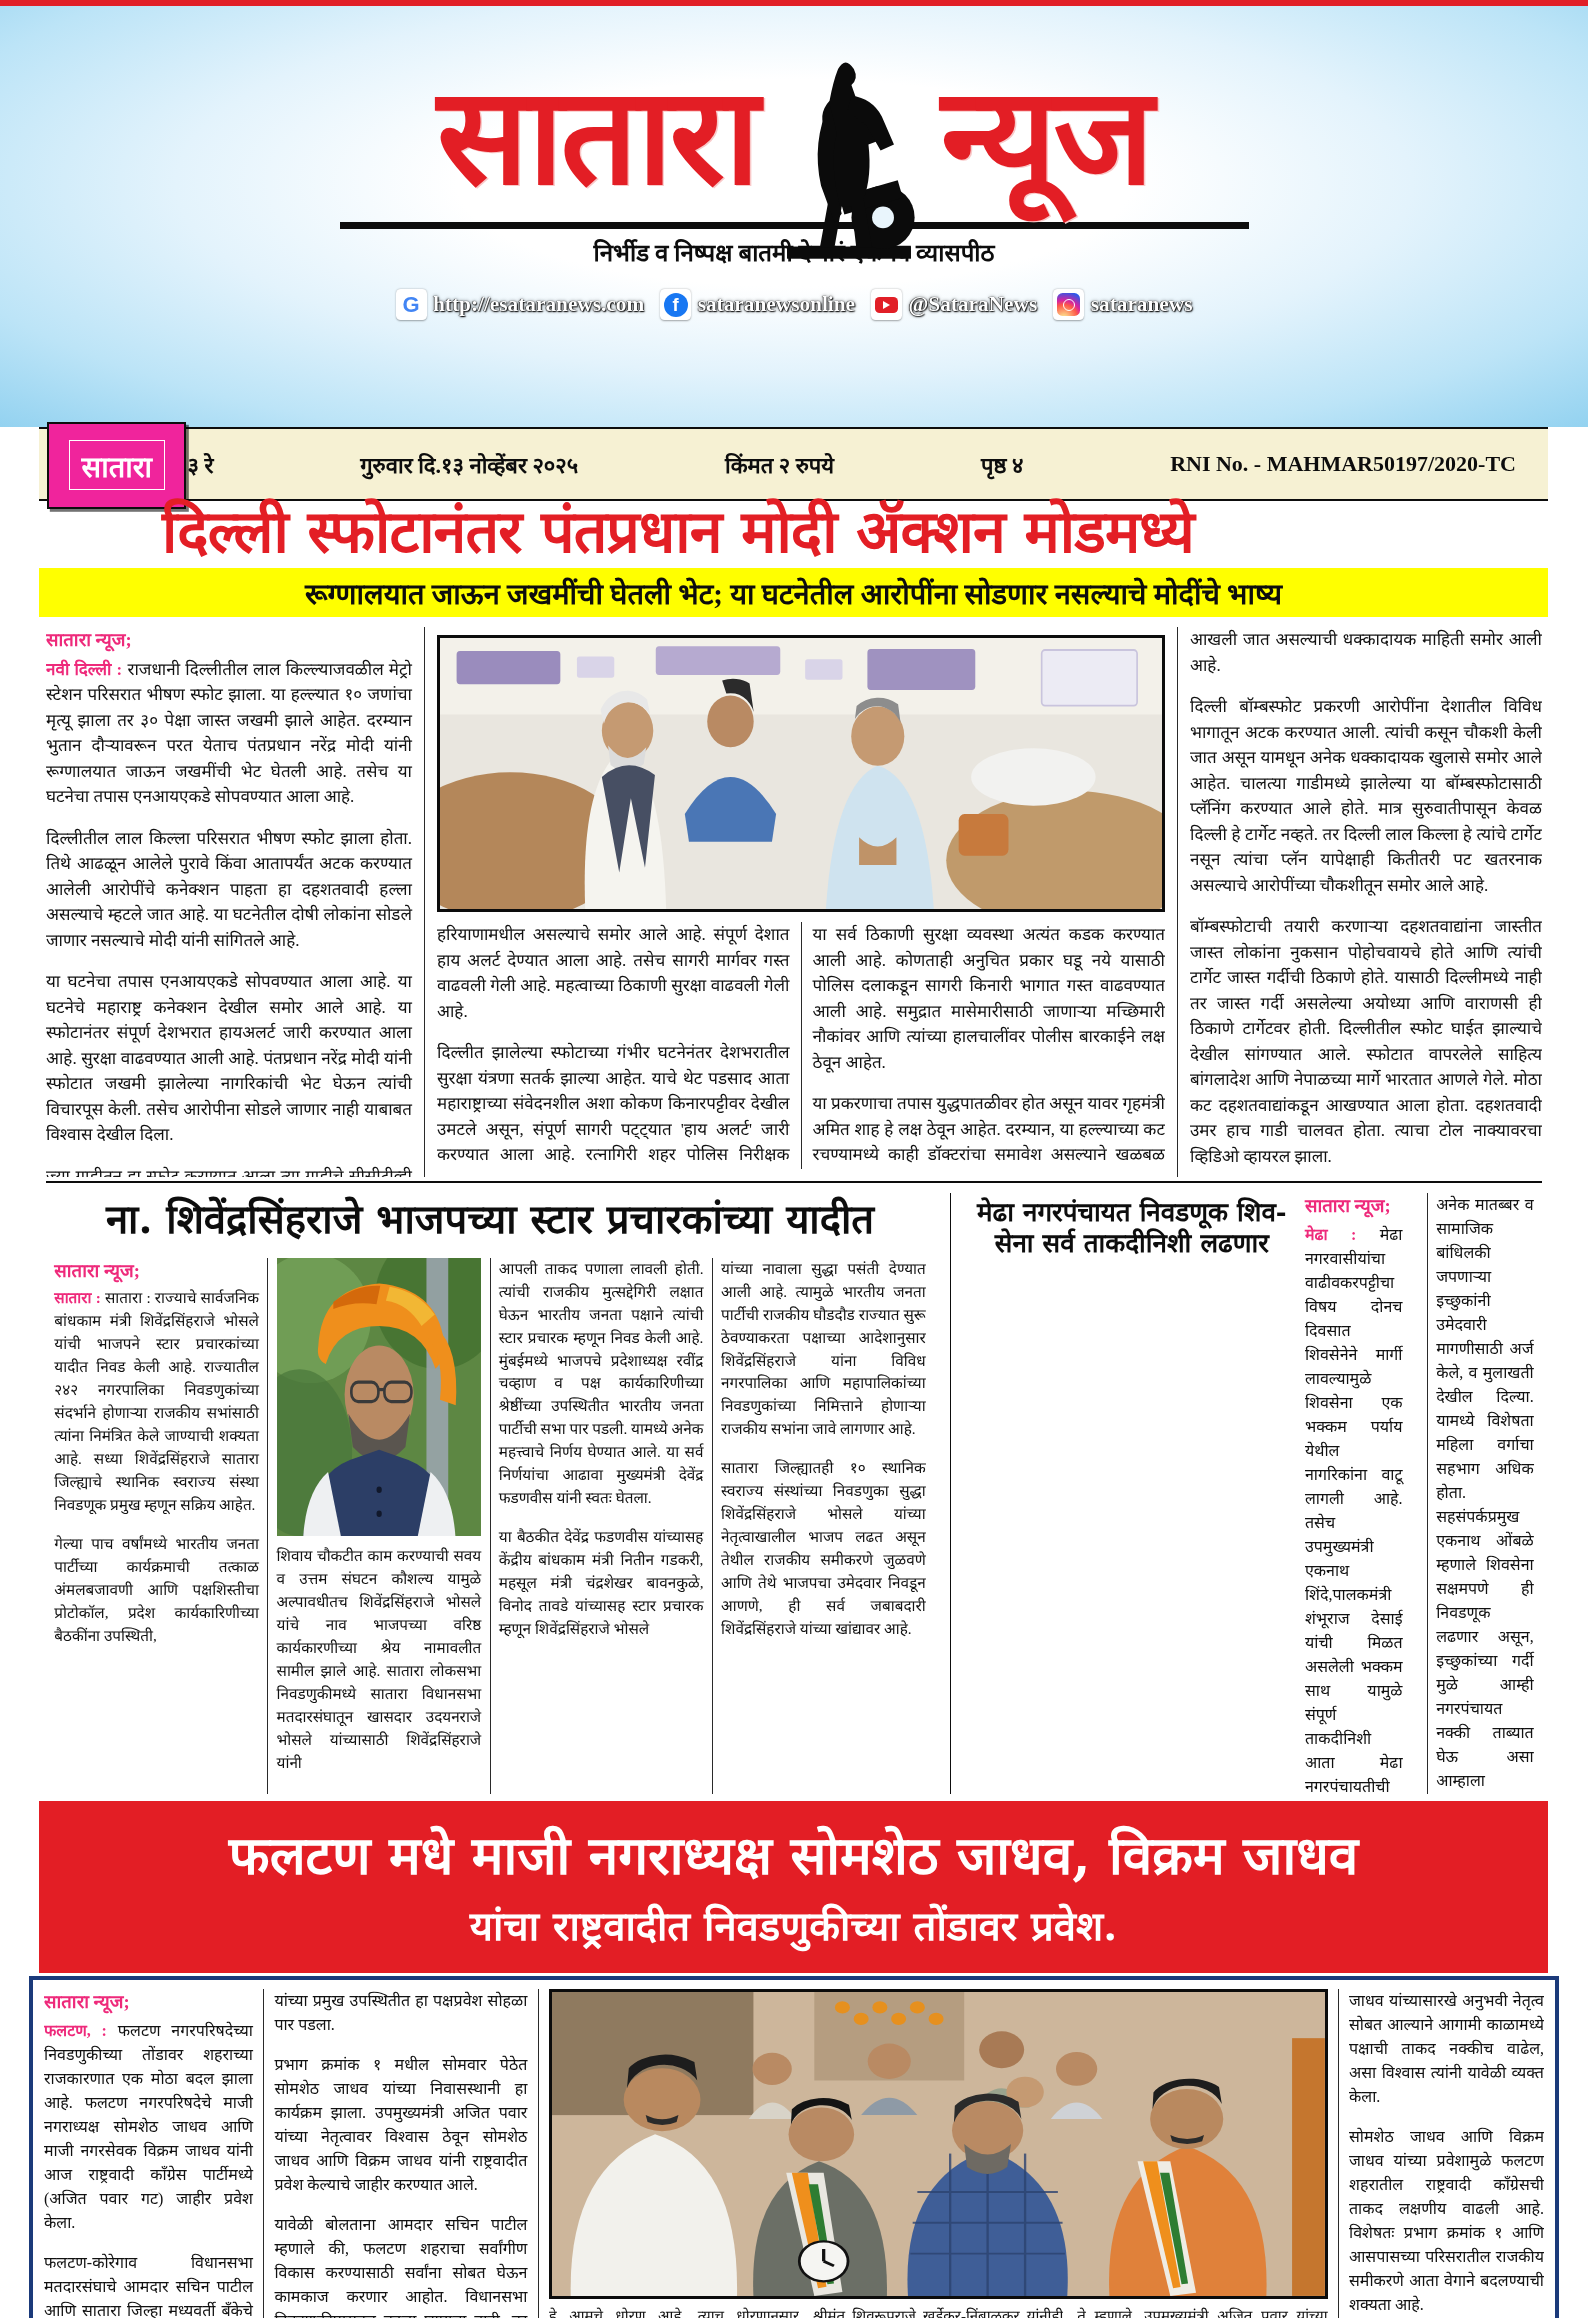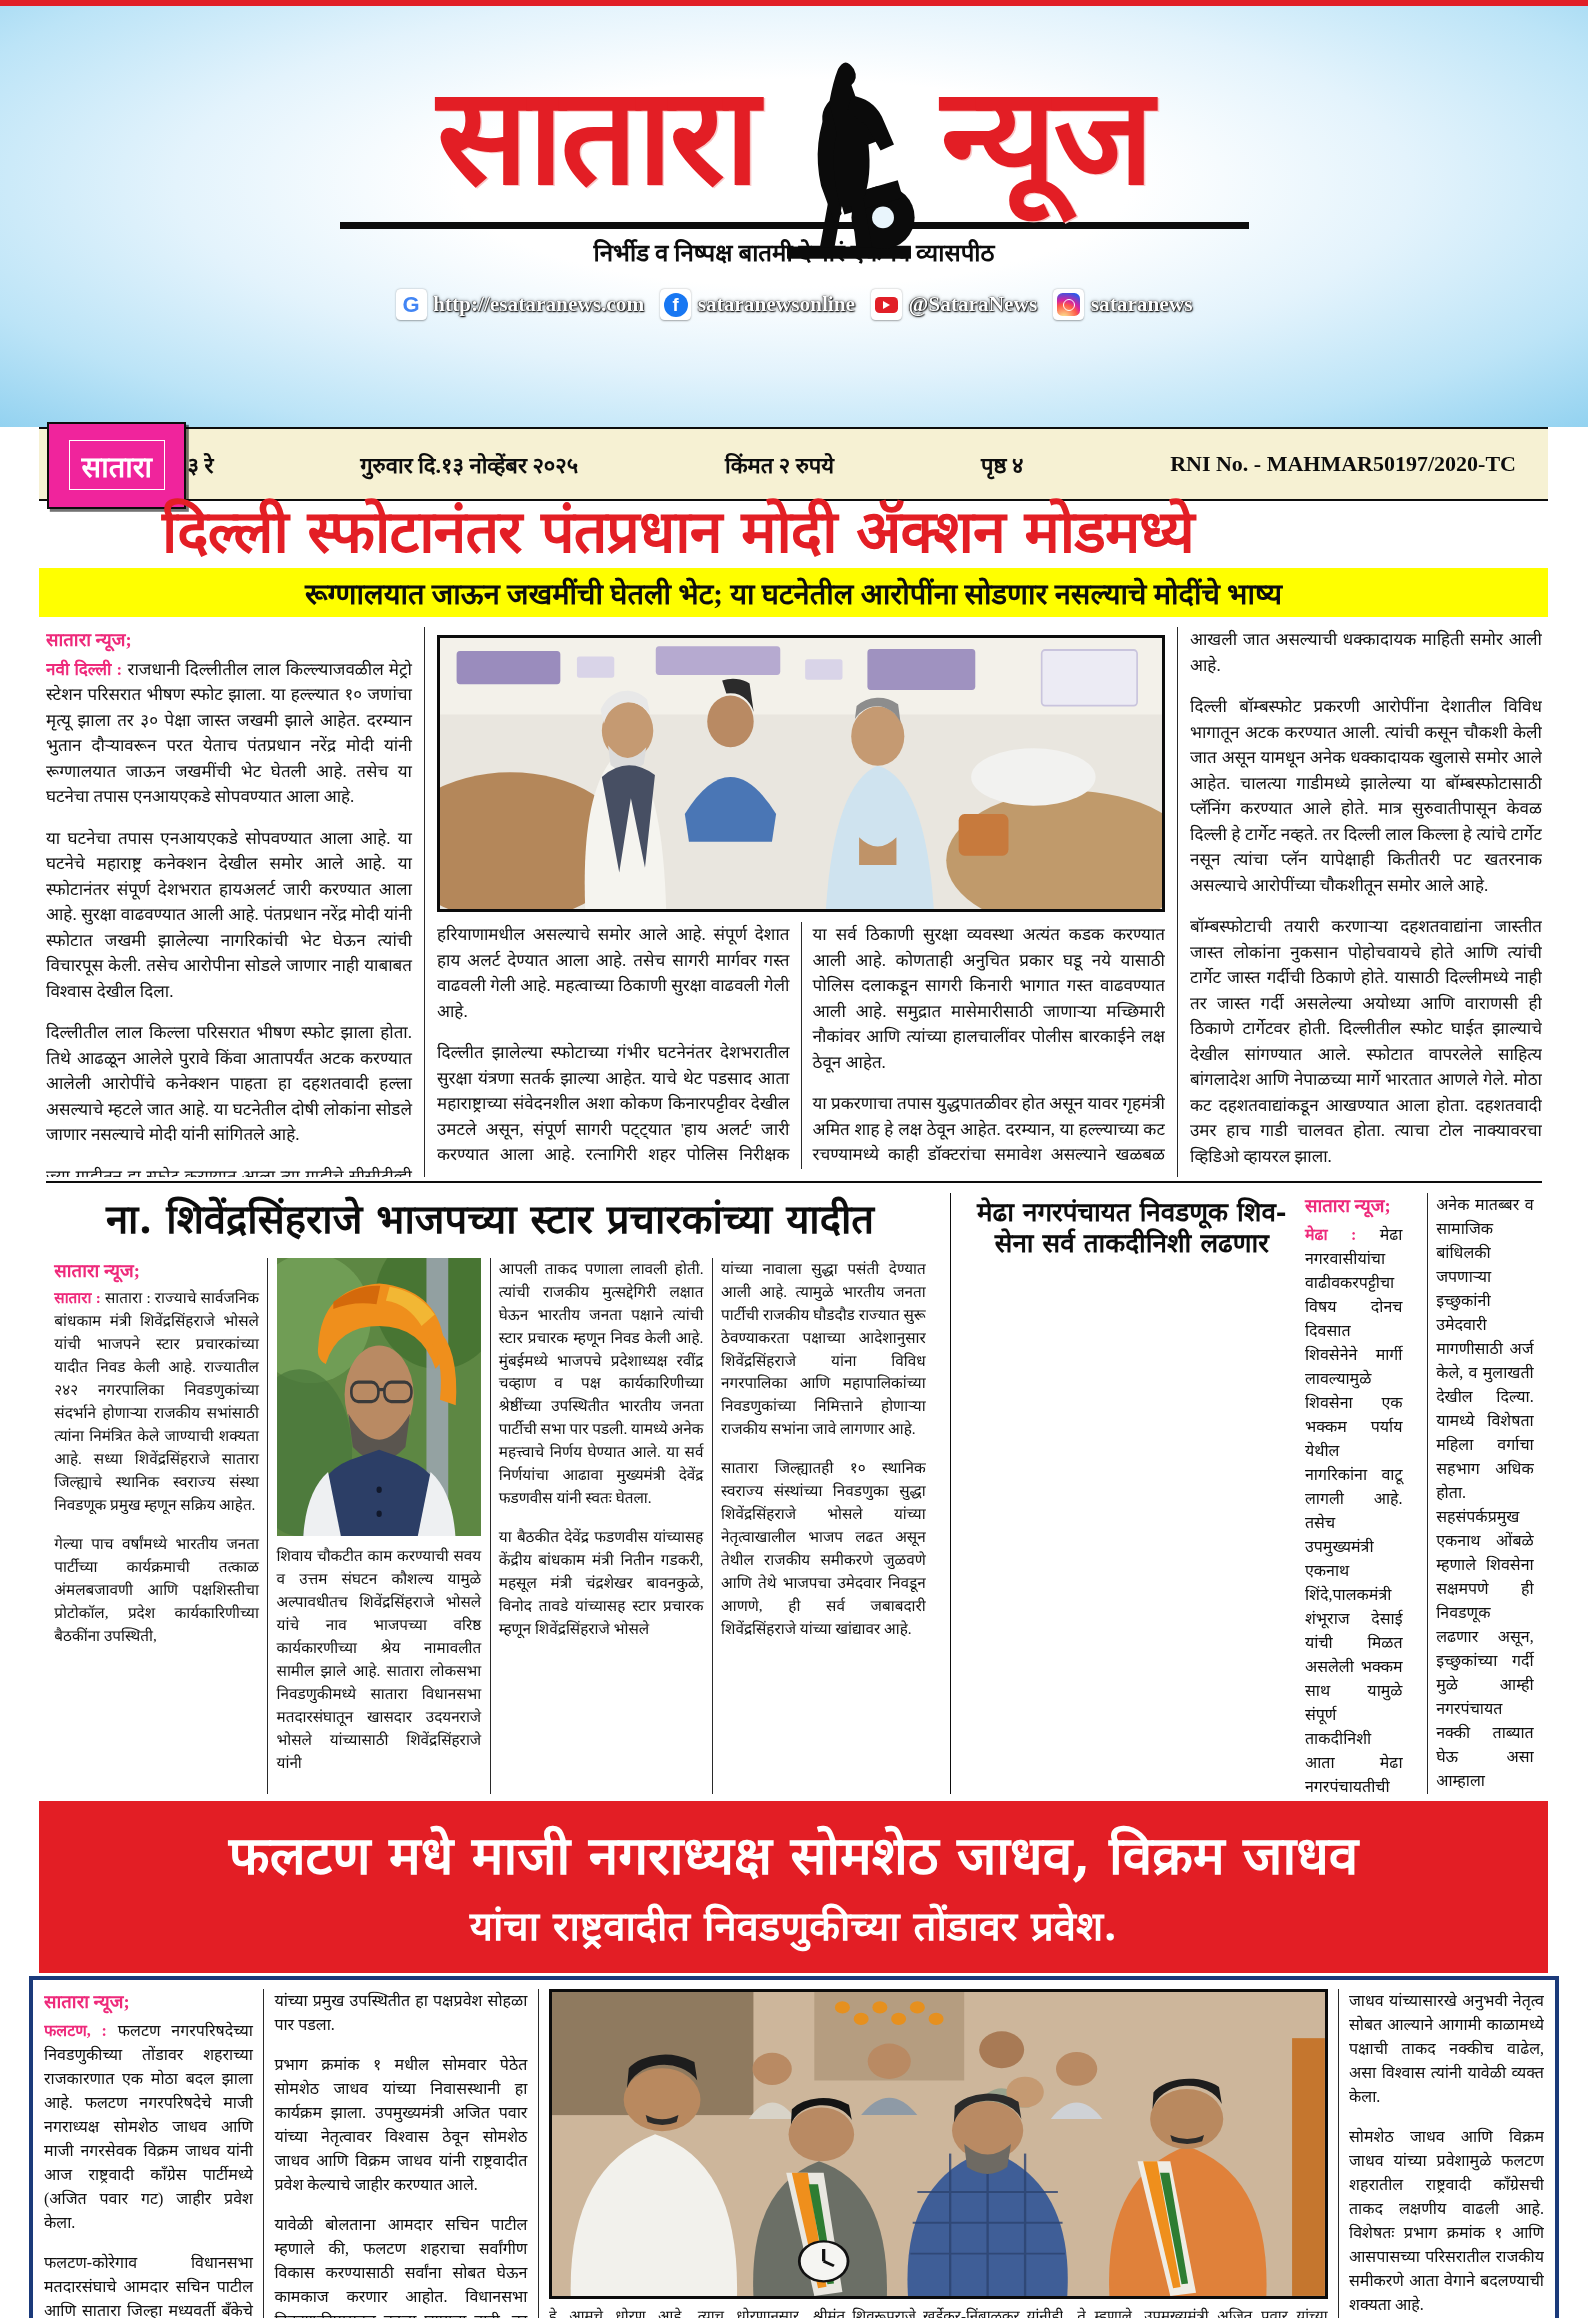--- a/index.html
+++ b/index.html
@@ -168,22 +168,22 @@
     </div>
   </div>
 
   <div class="abs lead-headline">दिल्ली स्फोटानंतर पंतप्रधान मोदी ॲक्शन मोडमध्ये</div>
   <div class="abs lead-sub">रूग्णालयात जाऊन जखमींची घेतली भेट; या घटनेतील आरोपींना सोडणार नसल्याचे मोदींचे भाष्य</div>
 
   <div class="abs lead-body">
     <div class="col lead-c1">
       <div class="byline">सातारा न्यूज;</div>
       <p><span class="dateline">नवी दिल्ली :</span> <span>राजधानी दिल्लीतील लाल किल्ल्याजवळील मेट्रो स्टेशन परिसरात भीषण स्फोट झाला. या हल्ल्यात १० जणांचा मृत्यू झाला तर ३० पेक्षा जास्त जखमी झाले आहेत. दरम्यान भुतान दौऱ्यावरून परत येताच पंतप्रधान नरेंद्र मोदी यांनी रूग्णालयात जाऊन जखमींची भेट घेतली आहे. तसेच या घटनेचा तपास एनआयएकडे सोपवण्यात आला आहे.</span></p>
+      <p>दिल्लीतील लाल किल्ला परिसरात भीषण स्फोट झाला होता. तिथे आढळून आलेले पुरावे किंवा आतापर्यंत अटक करण्यात आलेली आरोपींचे कनेक्शन पाहता हा दहशतवादी हल्ला असल्याचे म्हटले जात आहे. या घटनेतील दोषी लोकांना सोडले जाणार नसल्याचे मोदी यांनी सांगितले आहे.</p>
       <p>या घटनेचा तपास एनआयएकडे सोपवण्यात आला आहे. या घटनेचे महाराष्ट्र कनेक्शन देखील समोर आले आहे. या स्फोटानंतर संपूर्ण देशभरात हायअलर्ट जारी करण्यात आला आहे. सुरक्षा वाढवण्यात आली आहे. पंतप्रधान नरेंद्र मोदी यांनी स्फोटात जखमी झालेल्या नागरिकांची भेट घेऊन त्यांची विचारपूस केली. तसेच आरोपीना सोडले जाणार नाही याबाबत विश्वास देखील दिला.</p>
-      <p>दिल्लीतील लाल किल्ला परिसरात भीषण स्फोट झाला होता. तिथे आढळून आलेले पुरावे किंवा आतापर्यंत अटक करण्यात आलेली आरोपींचे कनेक्शन पाहता हा दहशतवादी हल्ला असल्याचे म्हटले जात आहे. या घटनेतील दोषी लोकांना सोडले जाणार नसल्याचे मोदी यांनी सांगितले आहे.</p>
       <p>ज्या गाडीतून हा स्फोट करण्यात आला त्या गाडीचे सीसीटीव्ही फुटेज देखील समोर आले आहे. ही गाडी</p>
     </div>
 
     <div class="lead-mid">
       <div class="lead-photo">
         <svg viewBox="0 0 1740 585" preserveAspectRatio="none">
           <rect width="1740" height="585" fill="#e9e6df"></rect>
           <rect width="1740" height="165" fill="#f3f1ea"></rect>
           <rect x="40" y="28" width="250" height="72" rx="8" fill="#8a7ab5" opacity="0.85"></rect>
           <rect x="520" y="18" width="300" height="62" rx="8" fill="#9b8cc4" opacity="0.7"></rect>

